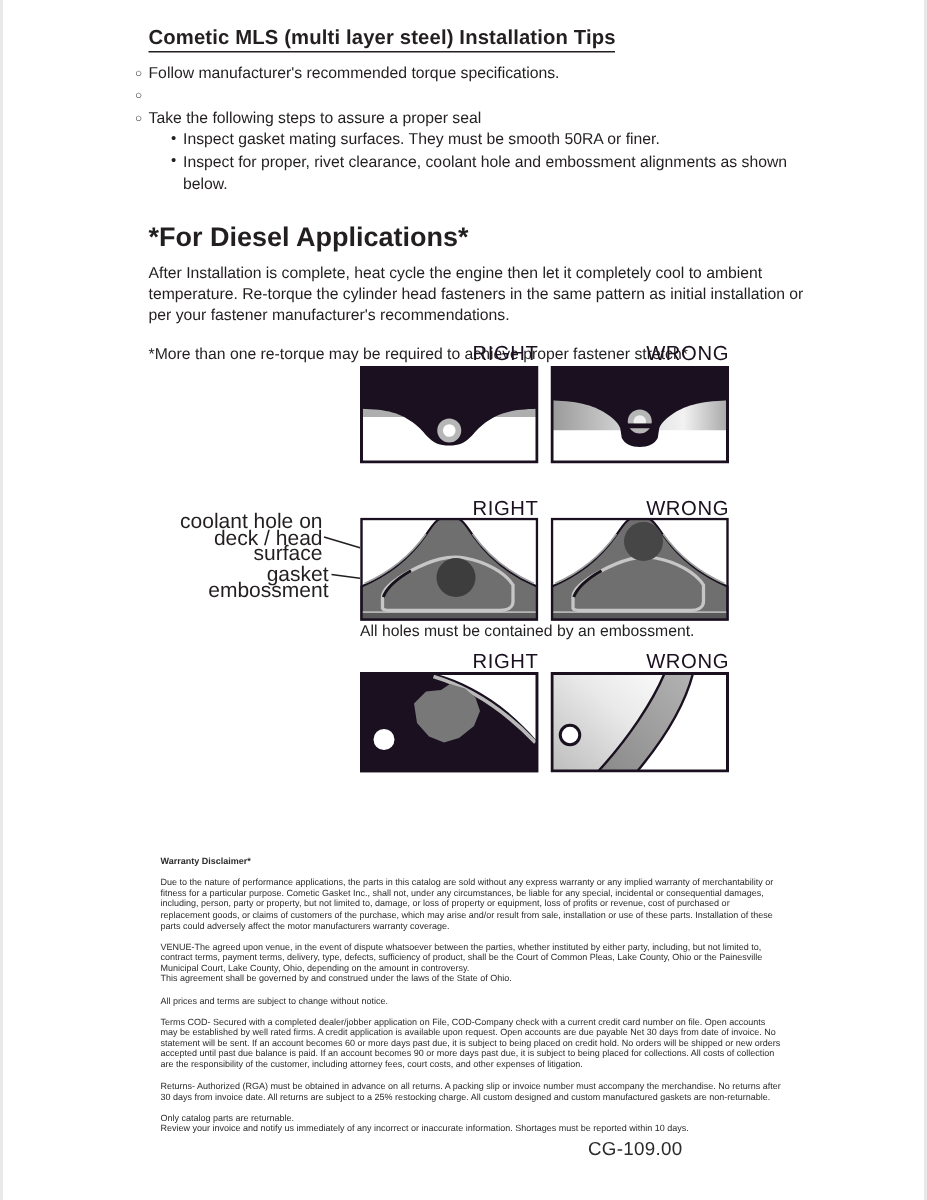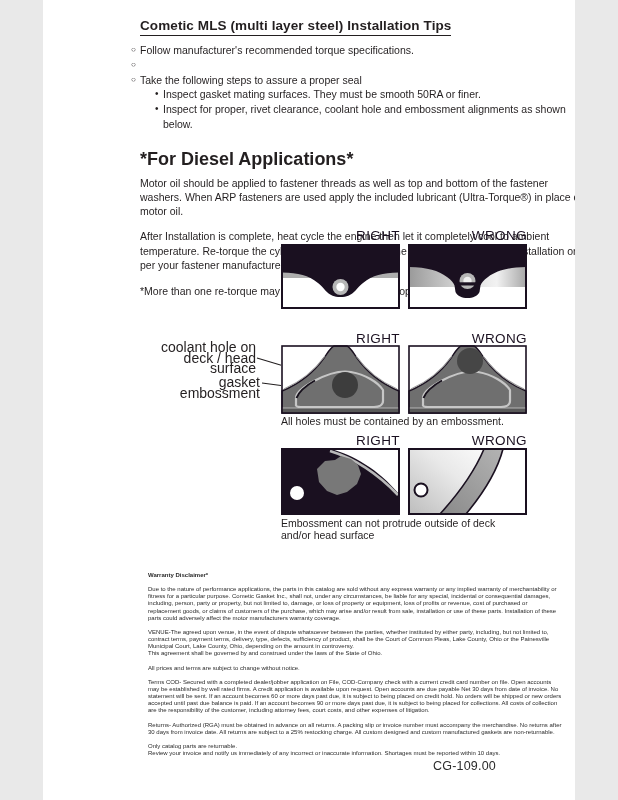--- a/index.html
+++ b/index.html
@@ -1,17 +1,17 @@
 <!DOCTYPE html>
 <html><head>
 <meta charset="utf-8">
 <style>
   html,body{margin:0;padding:0;background:#e9e9e9;}
   .page{
-    position:relative;width:532px;height:800px;background:#ffffff;
+    position:relative;width:614px;height:800px;background:#ffffff;
     font-family:"Liberation Sans", sans-serif;color:#231f20;overflow:hidden;
     margin:0 auto;
   }
   
   .copy{position:absolute;left:88px;top:16px;width:452px;}
   .title{
     font-size:13.5px;font-weight:bold;margin-left:9px;display:inline-block;
     border-bottom:1.6px solid #231f20;padding-bottom:2px;letter-spacing:.1px;
   }
   .bullets{margin-top:7px;font-size:10.5px;line-height:14.8px;}
@@ -62,21 +62,20 @@
         <span class="sb-mark">•</span>
         <span>Inspect gasket mating surfaces.  They must be smooth 50RA or finer.</span>
       </div>
       <div class="sb-row">
         <span class="sb-mark">•</span>
         <span>Inspect for proper, rivet clearance, coolant hole and embossment alignments as shown below.</span>
       </div>
     </div>
 
     <div class="diesel-head">*For Diesel Applications*</div>
-    <p class="para">Motor oil should be applied to fastener threads as well as top and bottom of the fastener washers. When ARP fasteners are used apply the included lubricant (Ultra-Torque®) in place of motor oil.</p>
     <p class="para">After Installation is complete, heat cycle the engine then let it completely cool to ambient temperature. Re-torque the cylinder head fasteners in the same pattern as initial installation or per your fastener manufacturer's recommendations.</p>
     <div class="note">*More than one re-torque may be required to achieve proper fastener stretch*</div>
   </div>
 
   <div class="figures">
 
     <div class="fig-label" style="left:238px;top:2px;">RIGHT</div>
     <div class="fig-label" style="left:365px;top:2px;">WRONG</div>
 
     <div class="fig-box" style="left:238px;top:18px;">
@@ -189,24 +188,20 @@
         <rect x="0" y="0" width="119" height="67" fill="#ffffff"></rect>
         <path d="M1,1 L76,1 C68,20 52,44 32,66 L1,66 Z" fill="url(#bandGrad)"></path>
         <path d="M76,1 C68,20 52,44 32,66 L58,66 C78,42 90,20 95,1 Z" fill="url(#darkBandGrad)"></path>
         <path d="M76,1 C68,20 52,44 32,66" stroke="#1a1020" stroke-width="1.6" fill="none"></path>
         <path d="M95,1 C90,20 78,42 58,66" stroke="#1a1020" stroke-width="1.6" fill="none"></path>
         <circle cx="13" cy="42" r="6.5" fill="#ffffff" stroke="#1a1020" stroke-width="2"></circle>
         <rect x="1" y="1" width="117" height="65" fill="none" stroke="#1a1020" stroke-width="2"></rect>
       </svg>
     </div>
 
-    <div class="fig-caption" style="left:238px;top:292px;width:250px;">
-      <span>Embossment can not protrude outside of deck</span><br>
-      <span>and/or head surface</span>
-    </div>
   </div>
 
   <div class="legal">
     <div class="legal-head">Warranty Disclaimer*</div>
     <p>Due to the nature of performance applications, the parts in this catalog are sold without any express warranty or any implied warranty of merchantability or fitness for a particular purpose.  Cometic Gasket Inc., shall not, under any circumstances, be liable for any special, incidental or consequential damages, including, person, party or property, but not limited to, damage, or loss of property or equipment, loss of profits or revenue, cost of purchased or replacement goods, or claims of customers of the purchase, which may arise and/or result from sale, installation or use of these parts.  Installation of these parts could adversely affect the motor manufacturers warranty coverage.</p>
     <p class="tight">VENUE-The agreed upon venue, in the event of dispute whatsoever between the parties, whether instituted by either party, including, but not limited to, contract terms, payment terms, delivery, type, defects, sufficiency of product, shall be the Court of Common Pleas, Lake County, Ohio or the Painesville Municipal Court, Lake County, Ohio, depending on the amount in controversy.</p>
     <p>This agreement shall be governed by and construed under the laws of the State of Ohio.</p>
     <p>All prices and terms are subject to change without notice.</p>
     <p>Terms COD- Secured with a completed dealer/jobber application on File, COD-Company check with a current credit card number on file.  Open accounts may be established by well rated firms.  A credit application is available upon request.  Open accounts are due payable Net 30 days from date of invoice.  No statement will be sent.  If an account becomes 60 or more days past due, it is subject to being placed on credit hold.  No orders will be shipped or new orders accepted until past due balance is paid.  If an account becomes 90 or more days past due, it is subject to being placed for collections.  All costs of collection are the responsibility of the customer, including attorney fees, court costs, and other expenses of litigation.</p>
     <p>Returns- Authorized (RGA) must be obtained in advance on all returns.  A packing slip or invoice number must accompany the merchandise.  No returns after 30 days from invoice date.  All returns are subject to a 25% restocking charge.  All custom designed and custom manufactured gaskets are non-returnable.</p>

